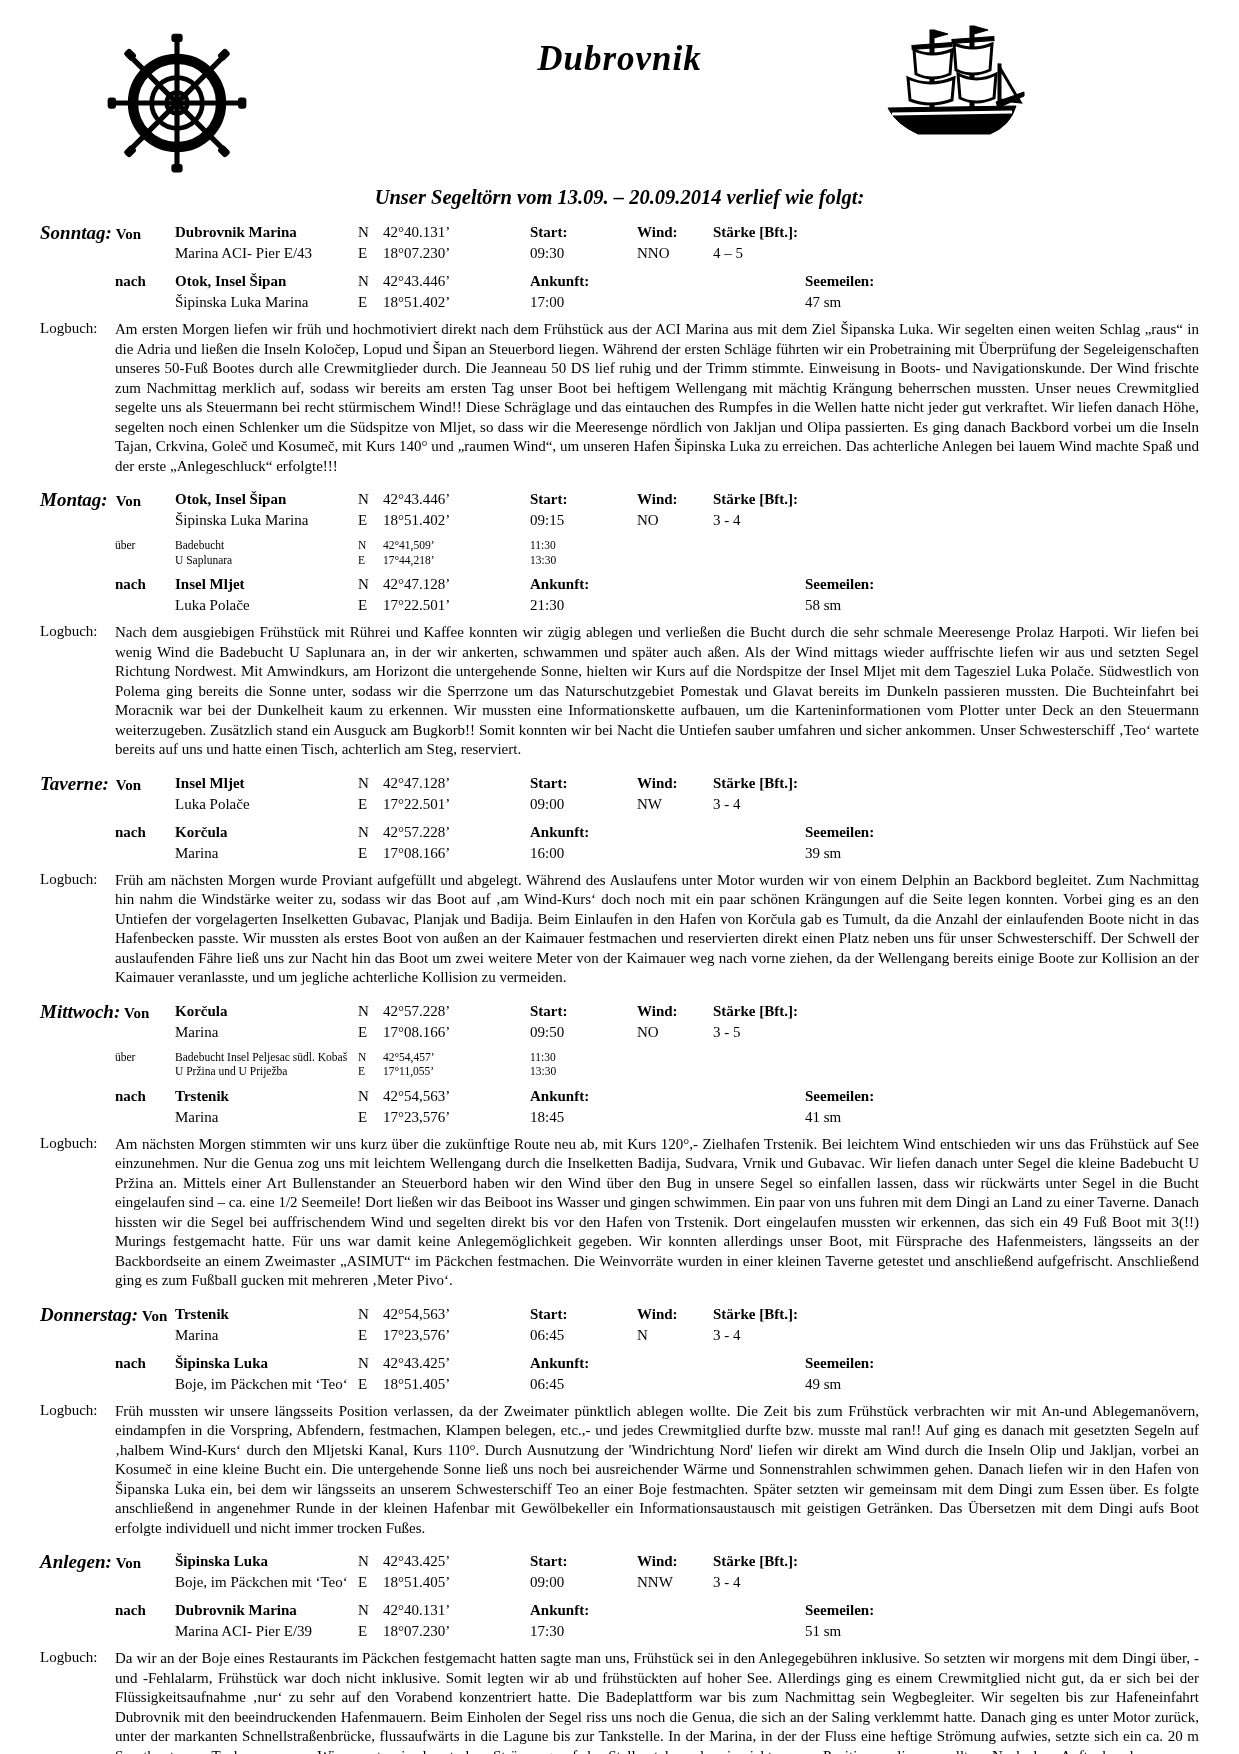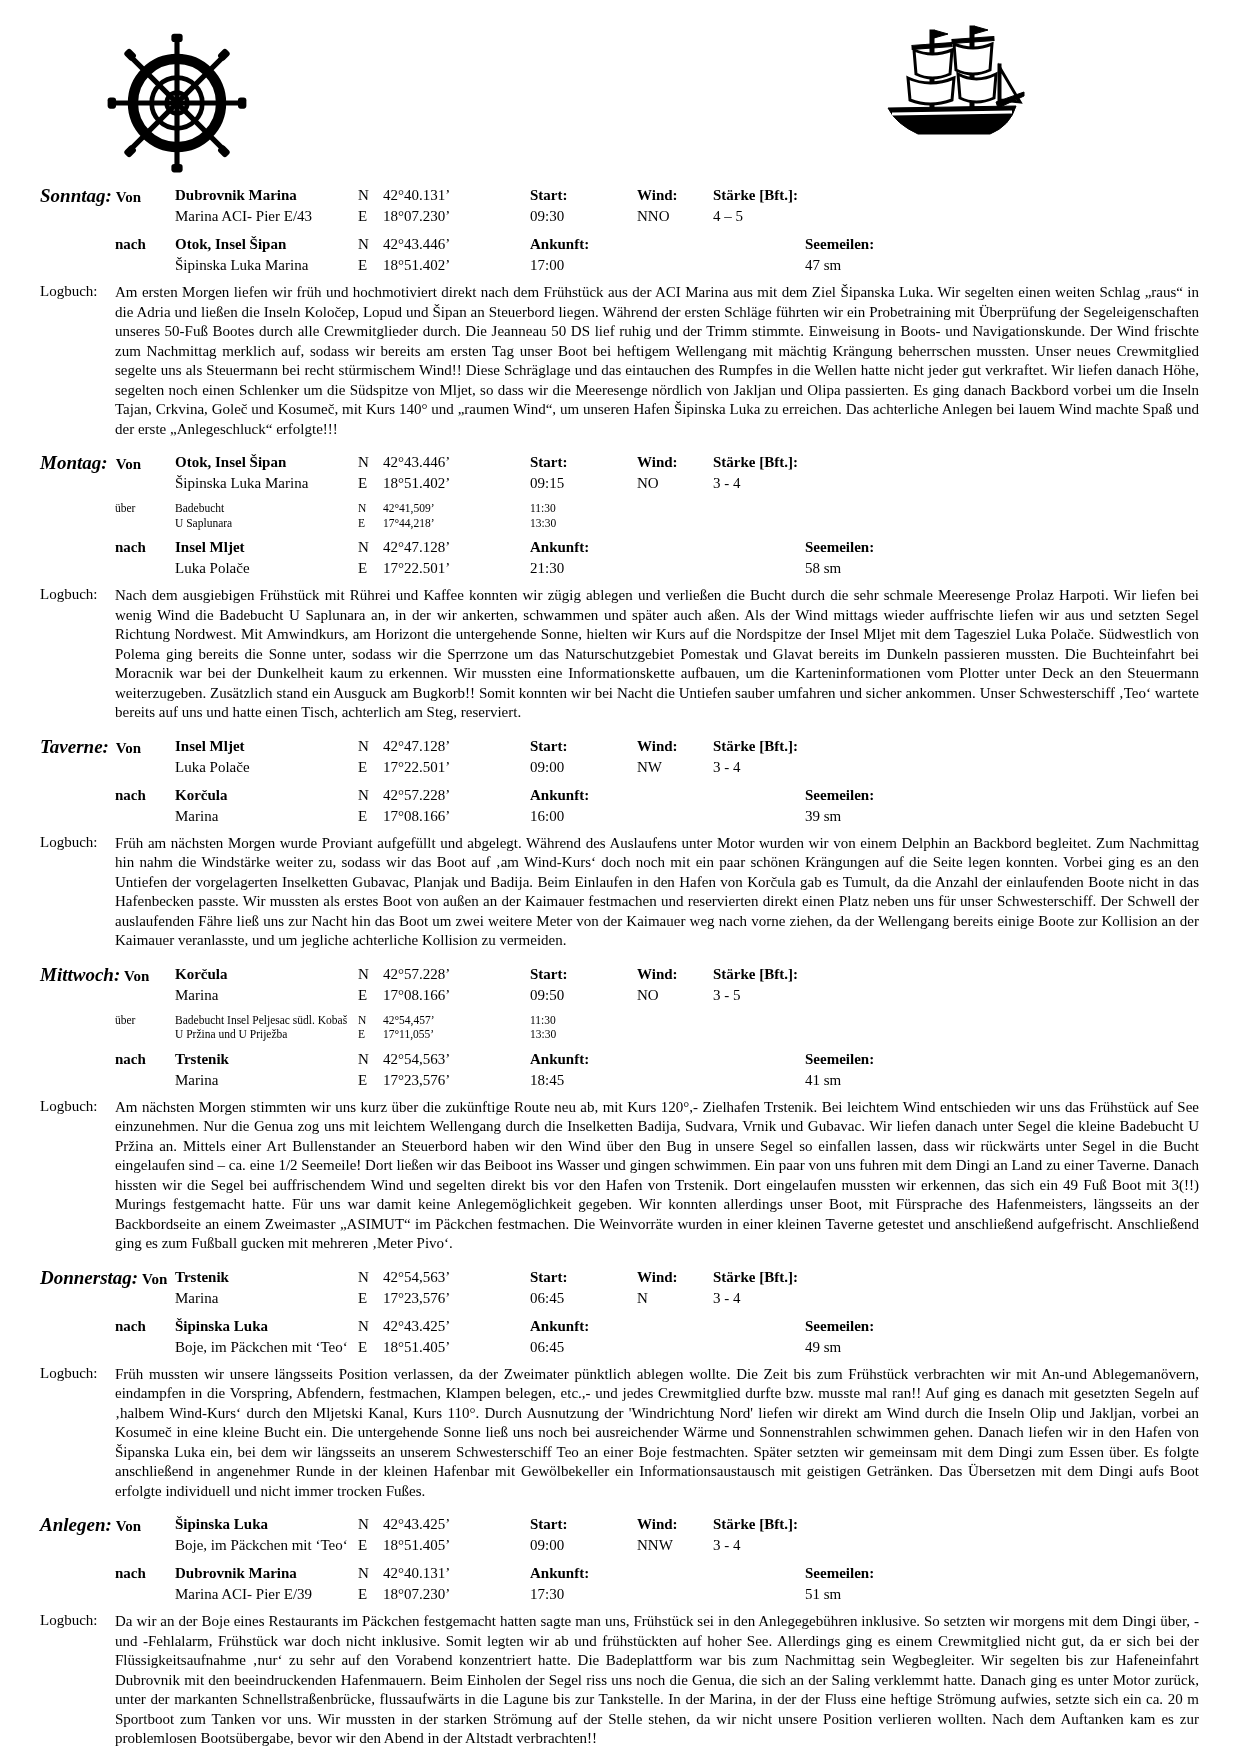--- a/index.html
+++ b/index.html
@@ -75,20 +75,21 @@
             <rect x="24" y="24" width="12" height="9" rx="3" transform="rotate(45 30 28.5)"></rect>
             <rect x="124" y="24" width="12" height="9" rx="3" transform="rotate(-45 130 28.5)"></rect>
             <rect x="24" y="127" width="12" height="9" rx="3" transform="rotate(-45 30 131.5)"></rect>
             <rect x="124" y="127" width="12" height="9" rx="3" transform="rotate(45 130 131.5)"></rect>
           </g>
         </g>
       </svg>
     </div>
 
     <div class="title-block">
+      <div class="title-line">Dubrovnik</div>
     </div>
 
     <div class="ship-wrap">
       <svg width="148" height="128" viewBox="0 0 148 128" aria-hidden="true">
         <g fill="#000" stroke="#000">
 
           <rect x="52" y="8" width="4" height="78"></rect>
           <rect x="92" y="4" width="4" height="82"></rect>
           <rect x="120" y="42" width="3" height="40"></rect>
 
@@ -107,20 +108,21 @@
 
           <path d="M118 80 L146 70 L146 74 L120 86 Z"></path>
 
           <path d="M10 86 L138 84 Q132 104 112 112 L40 112 Q18 102 10 86 Z"></path>
           <path d="M14 92 L134 90" stroke="#fff" stroke-width="3" fill="none"></path>
         </g>
       </svg>
     </div>
   </div>
 
+  <div class="subtitle">Unser Segeltörn vom 13.09. – 20.09.2014 verlief wie folgt:</div>
 
 
   <div id="days">
       <section class="day-block">
         <div class="leg-row">
           <div class="c dayrel"><span class="dayname">Sonntag:</span> <span class="rel">Von</span></div>
           <div class="c place">
             <div class="lbl">Dubrovnik Marina</div>
             <div>Marina ACI- Pier E/43</div>
           </div>

